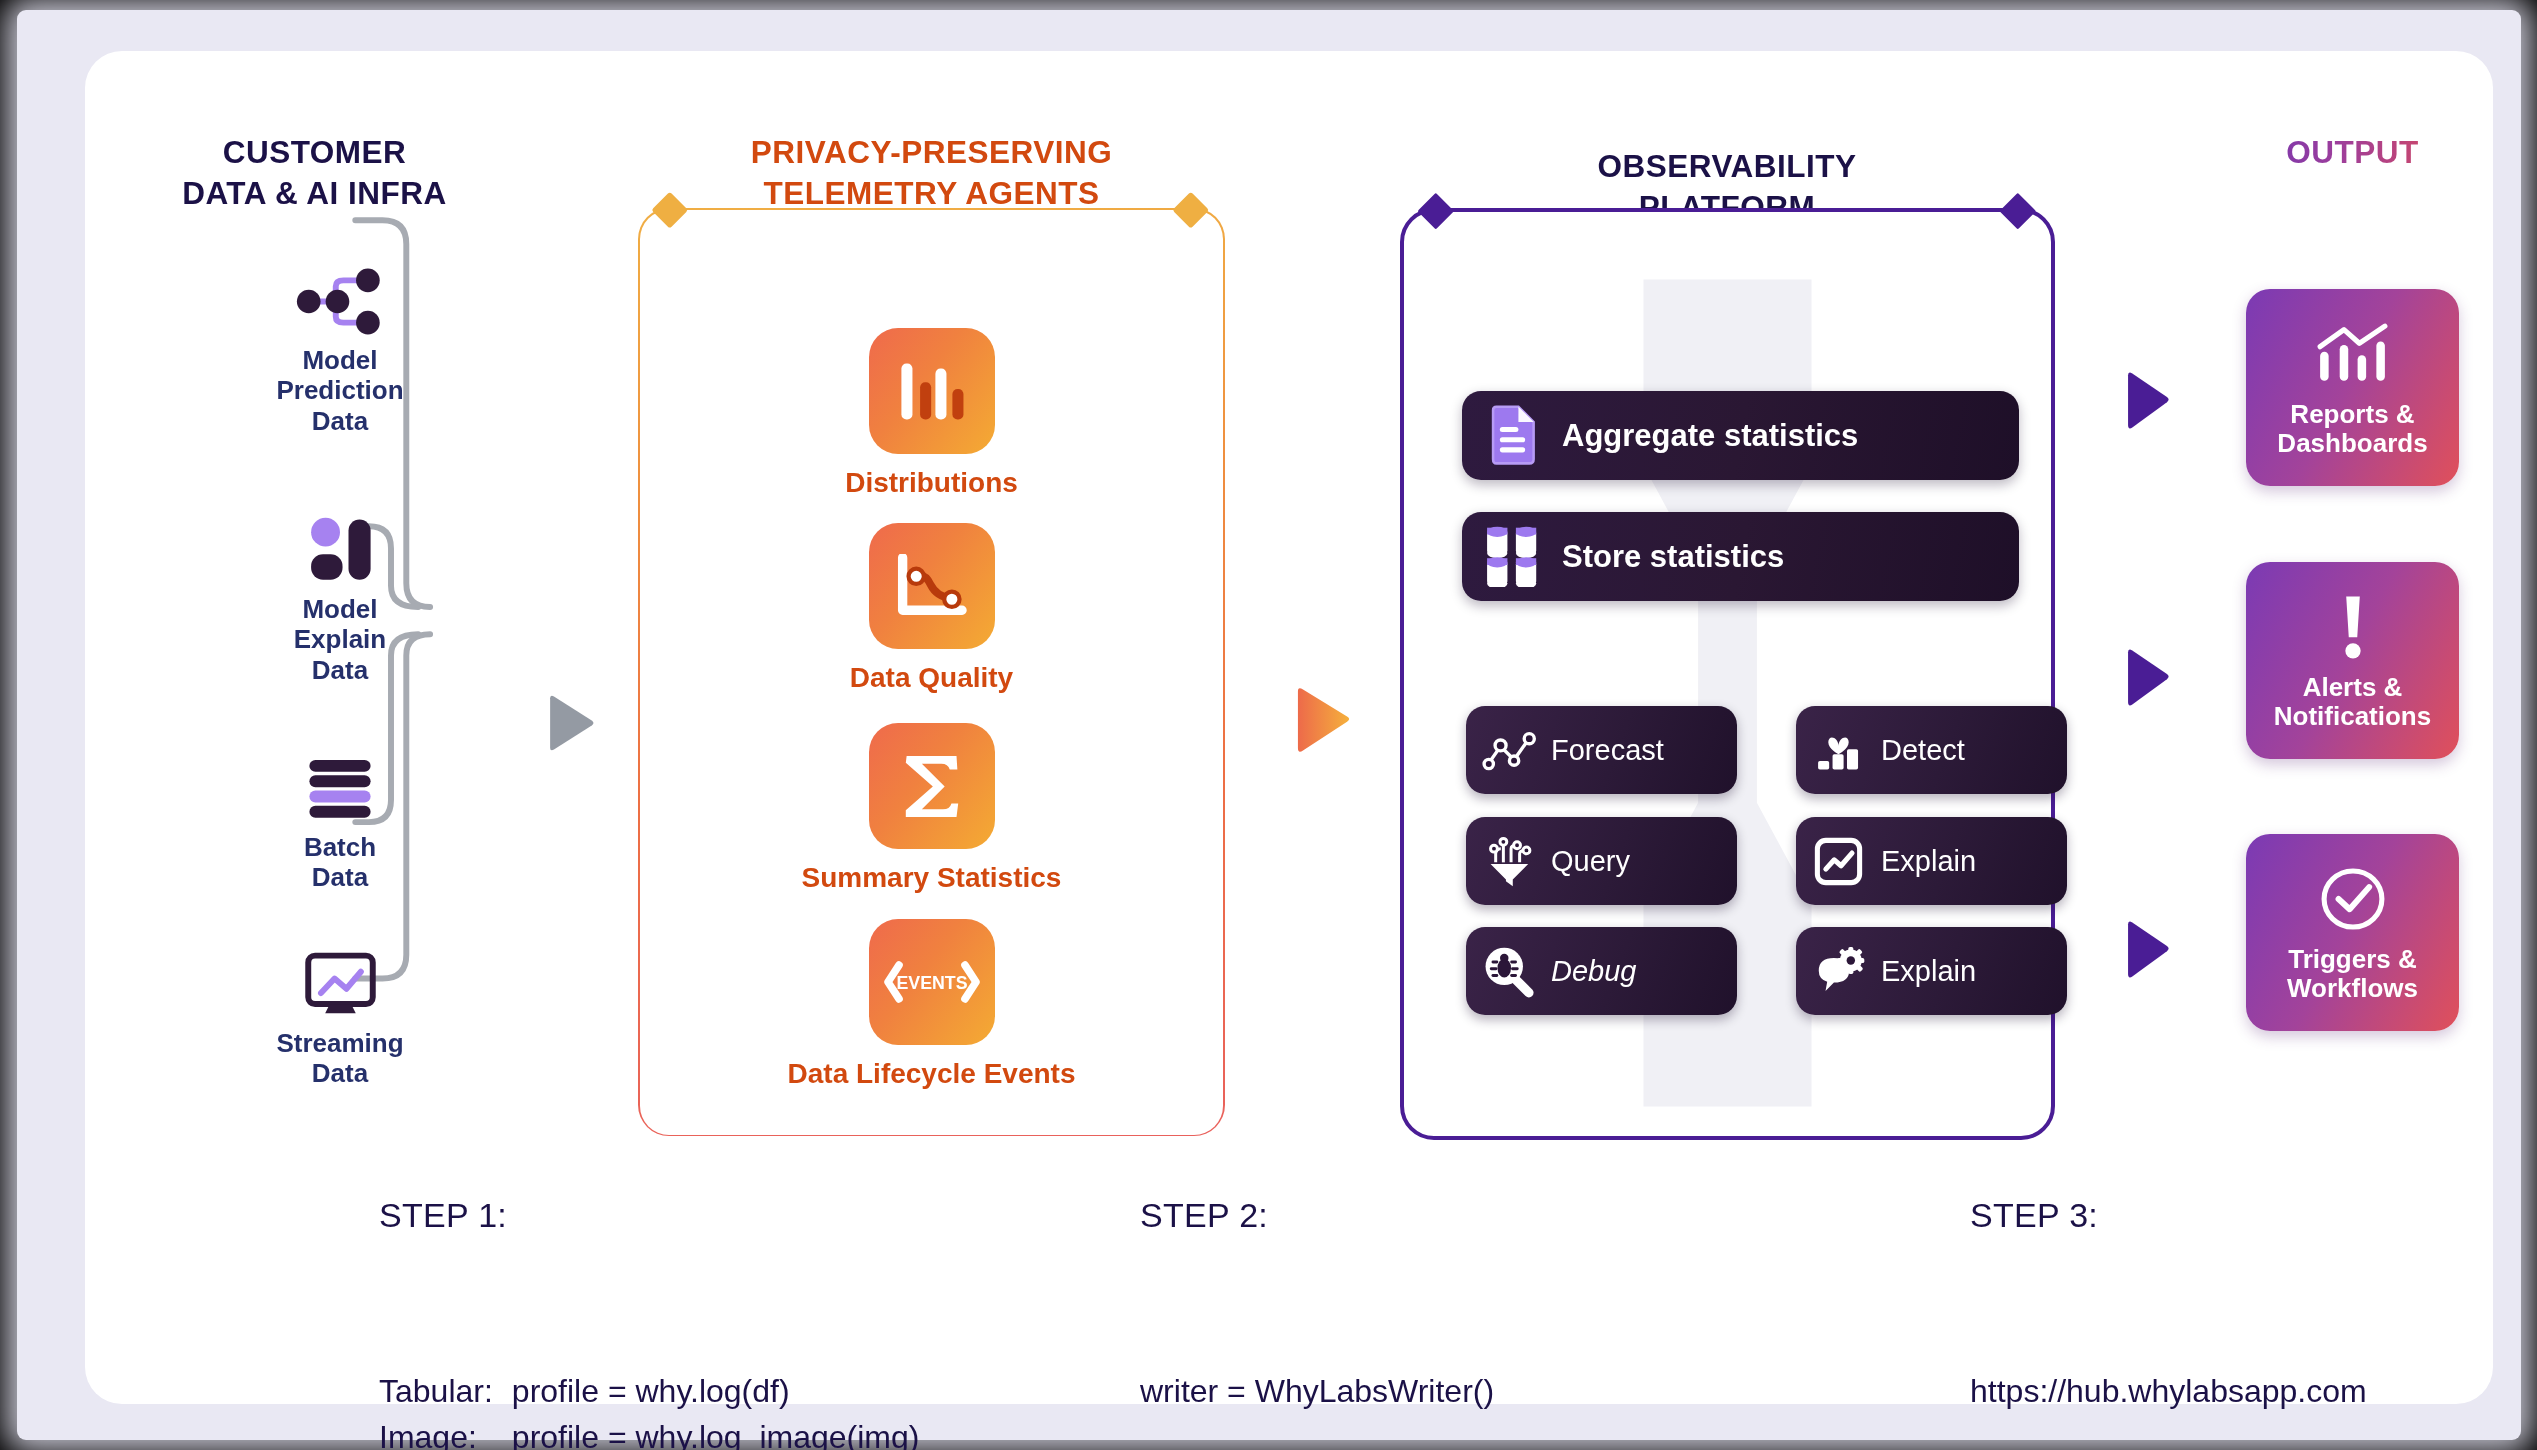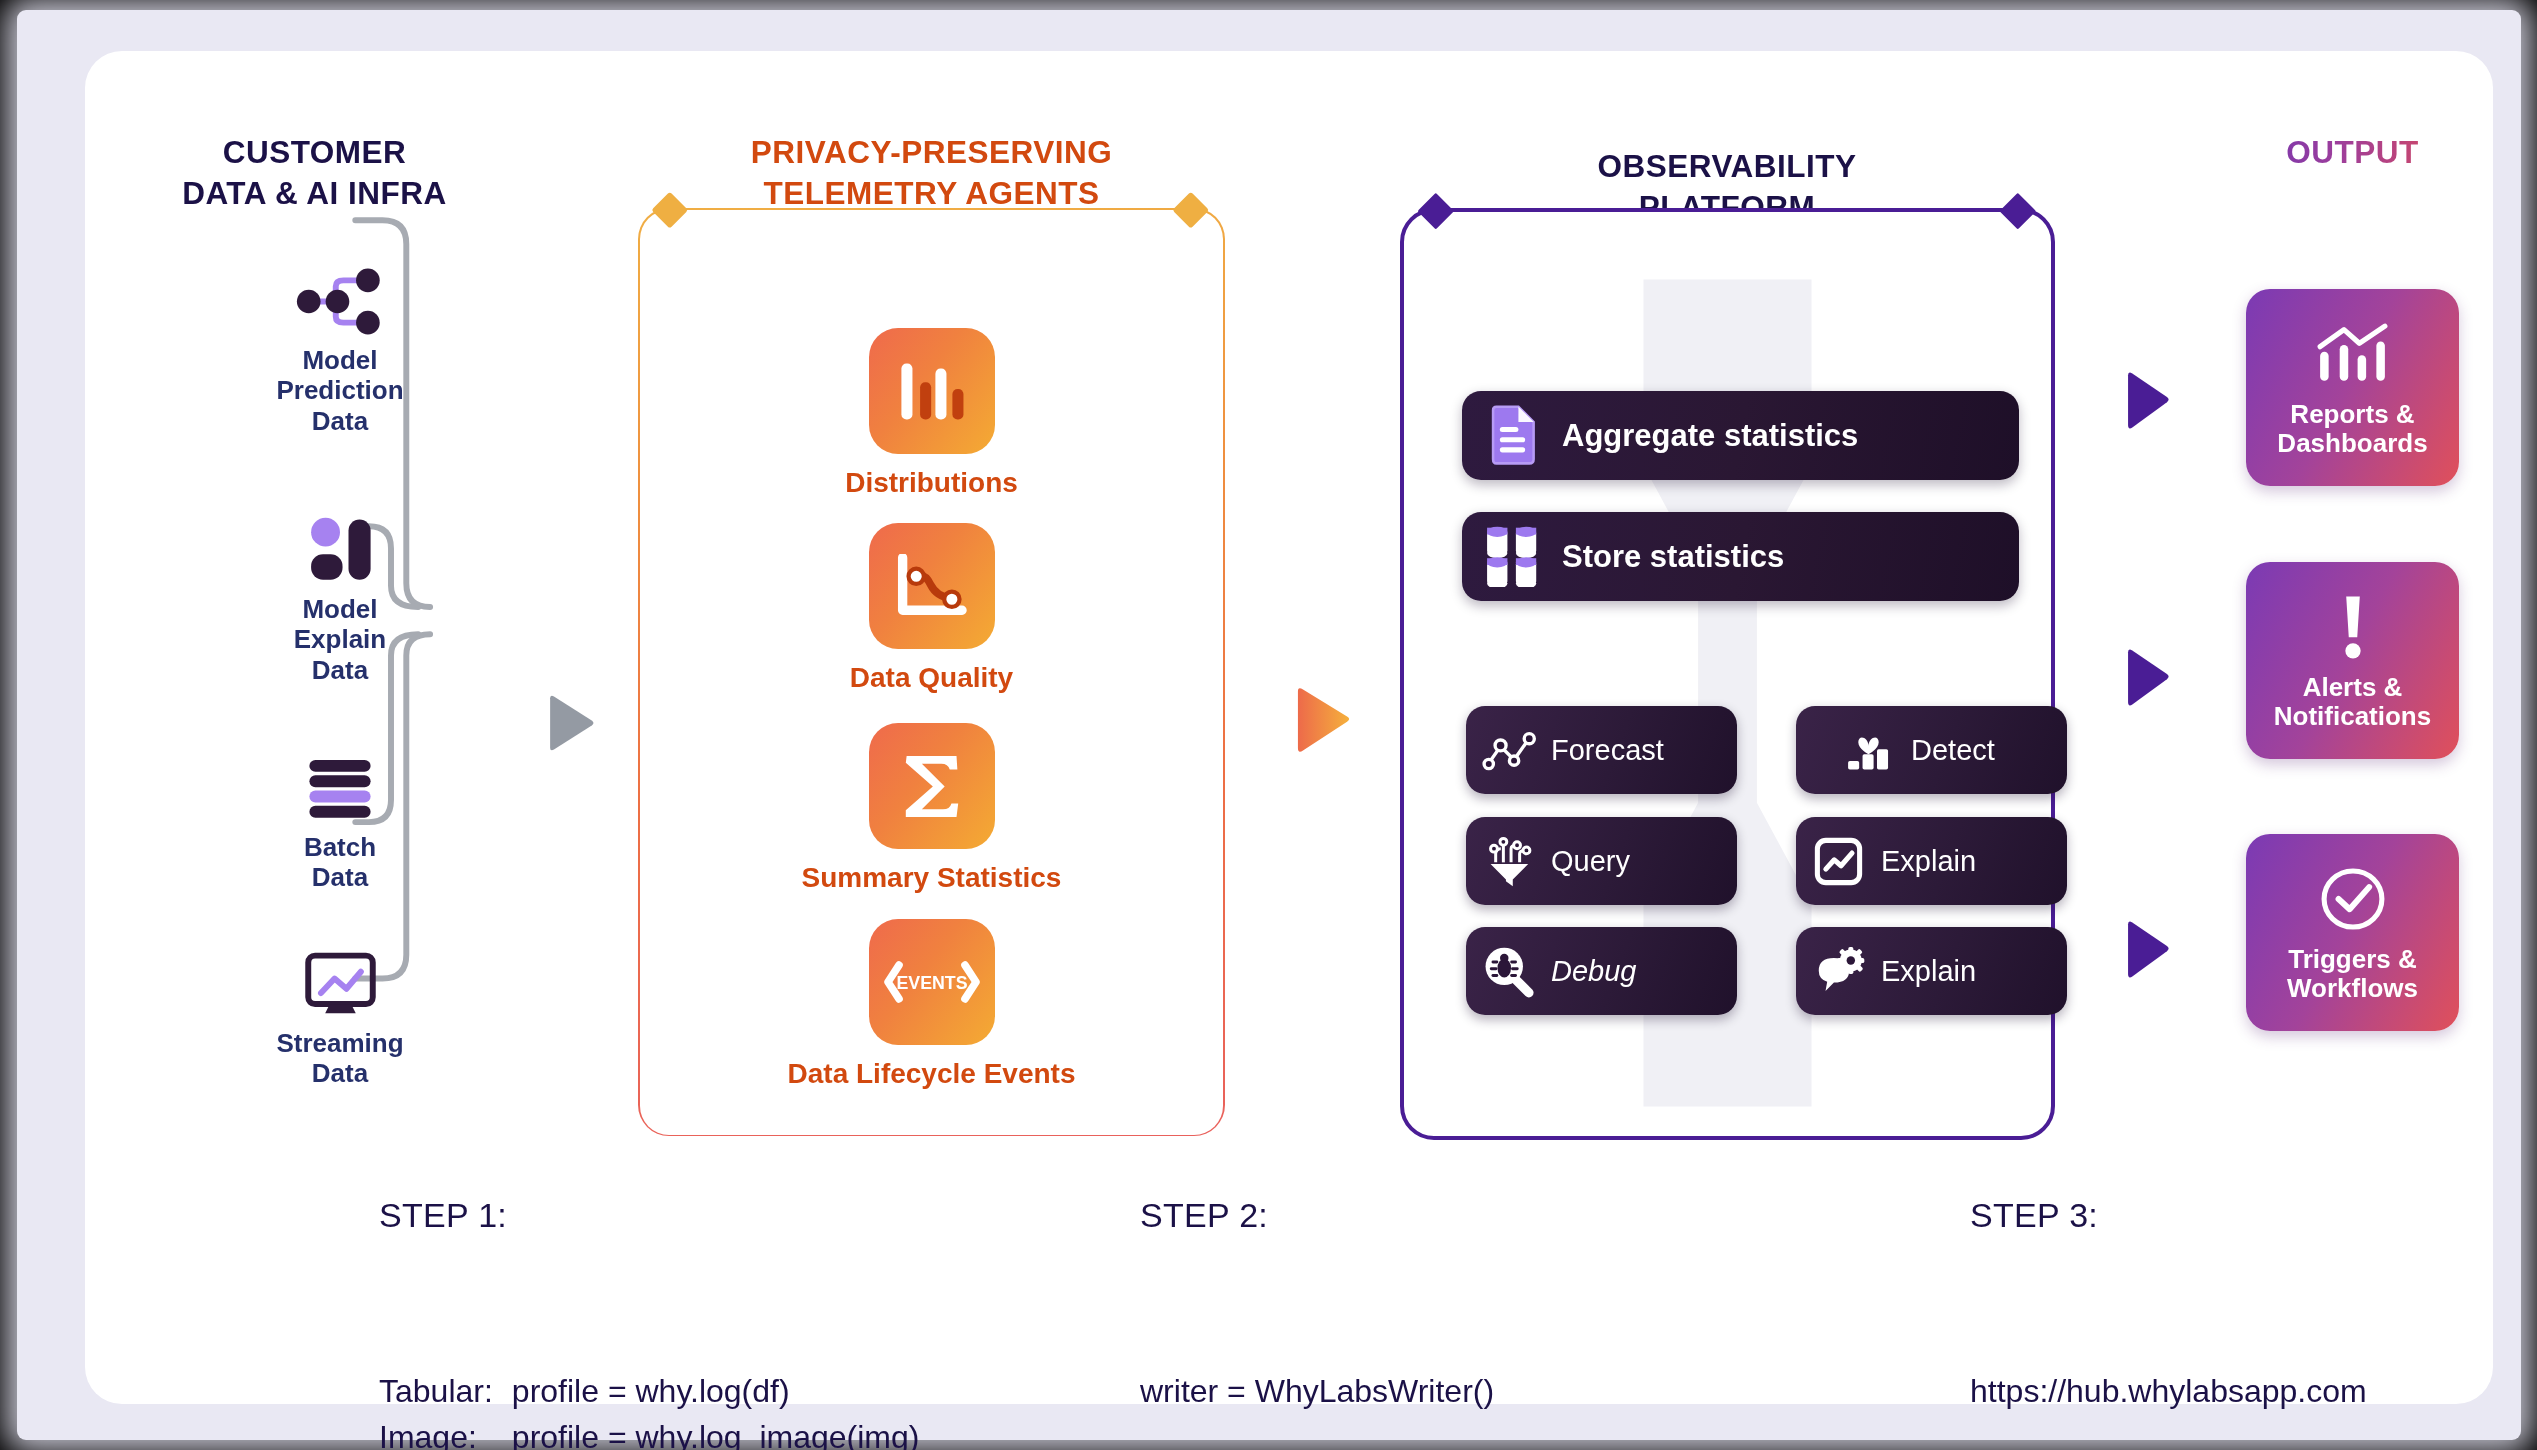--- a/index.html
+++ b/index.html
@@ -386,21 +386,21 @@
         </g>
         <circle cx="8" cy="41" r="5.5" fill="#2b1638" stroke="#fff" stroke-width="4"></circle>
         <circle cx="22" cy="19" r="6.5" fill="#2b1638" stroke="#fff" stroke-width="4"></circle>
         <circle cx="38" cy="37" r="5.5" fill="#2b1638" stroke="#fff" stroke-width="4"></circle>
         <circle cx="56" cy="11" r="6" fill="#2b1638" stroke="#fff" stroke-width="4"></circle>
       </svg>
     </div>
     <div class="txt">Forecast</div>
   </div>
 
-  <div class="cap" style="left:1711px; top:655px;padding-left:30px;">
+  <div class="cap" style="left:1711px; top:655px;">
     <div class="ic">
       <svg width="51" height="46" viewBox="0 0 60 54">
         <path d="M30 22 C30 12 18 8 18 18 C18 26 30 32 30 32 C30 32 42 26 42 18 C42 8 30 12 30 22 Z" fill="#ffffff"></path>
         <rect x="6" y="40" width="13" height="10" rx="2" fill="#ffffff"></rect>
         <rect x="23" y="32" width="13" height="18" rx="2" fill="#ffffff"></rect>
         <rect x="40" y="26" width="13" height="24" rx="2" fill="#ffffff"></rect>
       </svg>
     </div>
     <div class="txt">Detect</div>
   </div>

